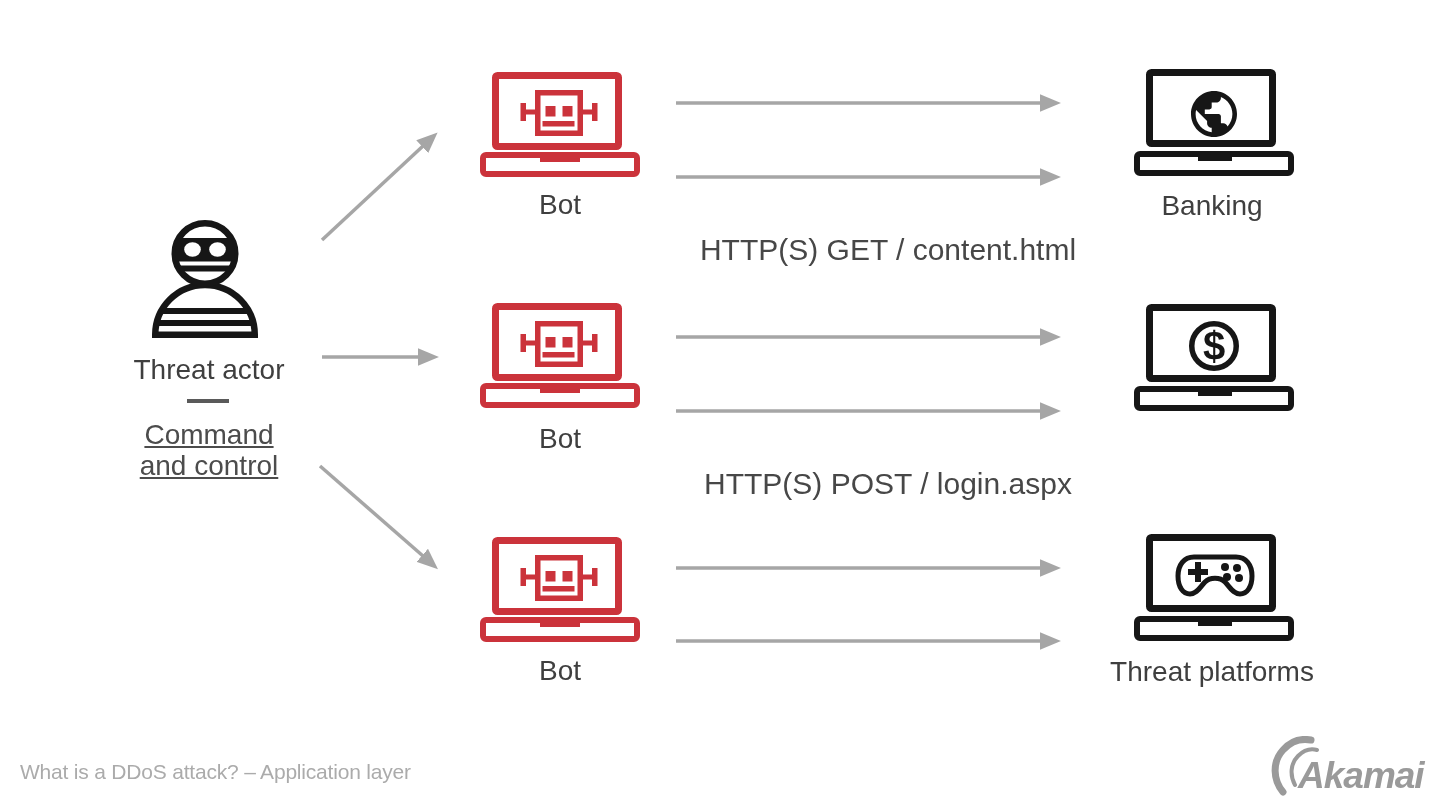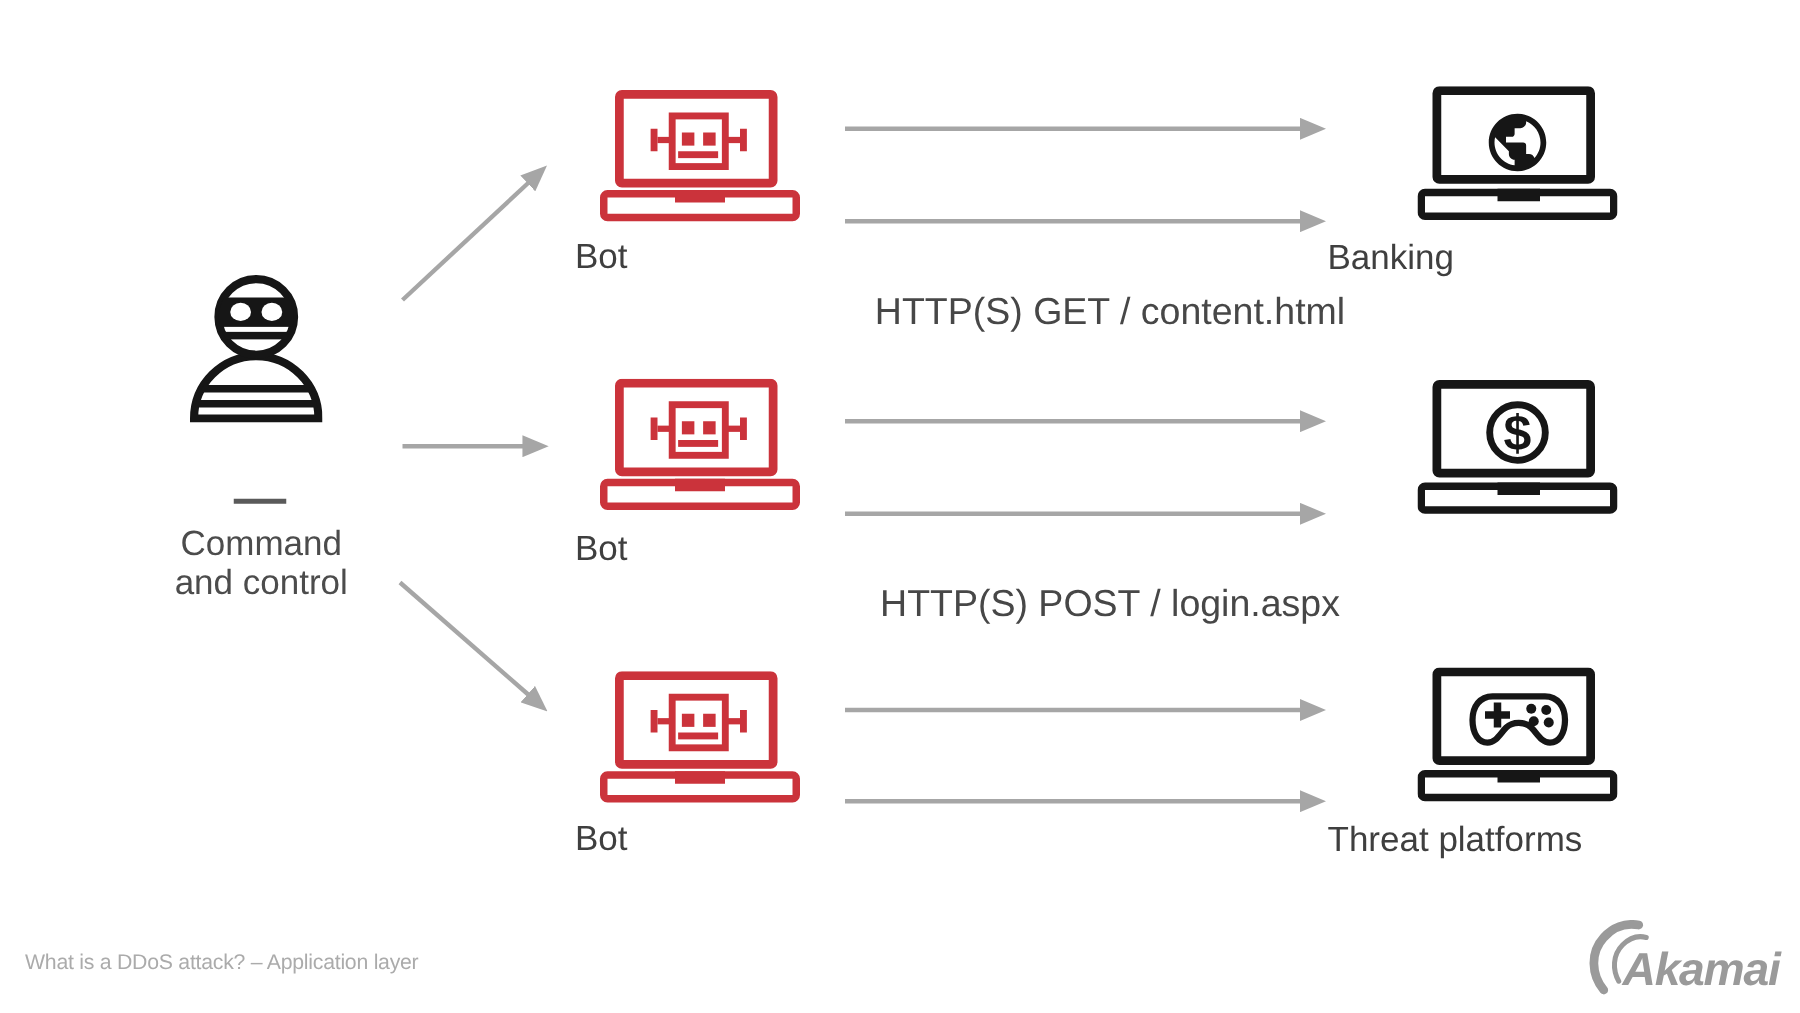--- a/index.html
+++ b/index.html
@@ -15,36 +15,37 @@
     --background:#FFFFFF;
   }
   html,body{margin:0;padding:0;background:#fff;}
   .canvas{
     position:relative;width:1440px;height:810px;overflow:hidden;
     background:var(--background);
     font-family:"Liberation Sans",sans-serif;
   }
   .abs{position:absolute;}
   .node-label{
-    position:absolute;font-size:28px;line-height:30px;
+    position:absolute;text-align:center;font-size:28px;line-height:30px;
     color:var(--label-dark);
   }
   .sub-label{
     position:absolute;text-align:center;font-size:28px;line-height:31px;
     color:var(--sub-gray);
+    text-decoration:underline;
   }
   .divider{
     position:absolute;background:var(--divider-gray);
   }
   .http-label{
     position:absolute;width:436px;text-align:center;font-size:30px;
     color:var(--http-dark);
   }
   .caption{
-    position:absolute;font-size:17px;letter-spacing:-0.2px;
+    position:absolute;font-size:21px;letter-spacing:-0.2px;
     color:var(--caption-gray);
   }
   .red-st{stroke:var(--bot-red);}
   .red-f{fill:var(--bot-red);}
   .blk-st{stroke:var(--target-black);}
   .blk-f{fill:var(--target-black);}
   .gray-st{stroke:var(--arrow-gray);}
   .gray-f{fill:var(--arrow-gray);}
   .brand-st{stroke:var(--brand-gray);}
   .brand-f{fill:var(--brand-gray);}
@@ -90,20 +91,21 @@
       <rect x="0" y="104" width="106" height="6" class="blk-f"></rect>
     </g>
     <circle cx="53" cy="37.5" r="30.25" class="blk-st white-f" stroke-width="6.5"></circle>
     <g clip-path="url(#ta-head-clip)">
       <rect x="19" y="22" width="68" height="23.5" class="blk-f"></rect>
       <ellipse cx="40.5" cy="33.5" rx="8.3" ry="7.3" class="white-f"></ellipse>
       <ellipse cx="65.5" cy="33.5" rx="8.3" ry="7.3" class="white-f"></ellipse>
       <rect x="19" y="49.5" width="68" height="6" class="blk-f"></rect>
     </g>
   </svg>
+  <div class="node-label" style="left:84px;top:355px;width:250px">Threat actor</div>
   <div class="divider" style="left:187px;top:399px;width:42px;height:4px"></div>
   <div class="sub-label" style="left:134px;top:419px;width:150px">Command and control</div>
 
   <svg class="abs" style="left:480px;top:72px" width="160" height="106" viewBox="0 0 160 106">
     <g class="red-st white-f">
       <rect x="15.5" y="3.5" width="123" height="71" rx="2" stroke-width="7"></rect>
       <rect x="3" y="83" width="154" height="19" rx="3" stroke-width="6"></rect>
     </g>
     <rect x="60" y="80" width="40" height="10" class="red-f"></rect>
     <g class="red-f">

